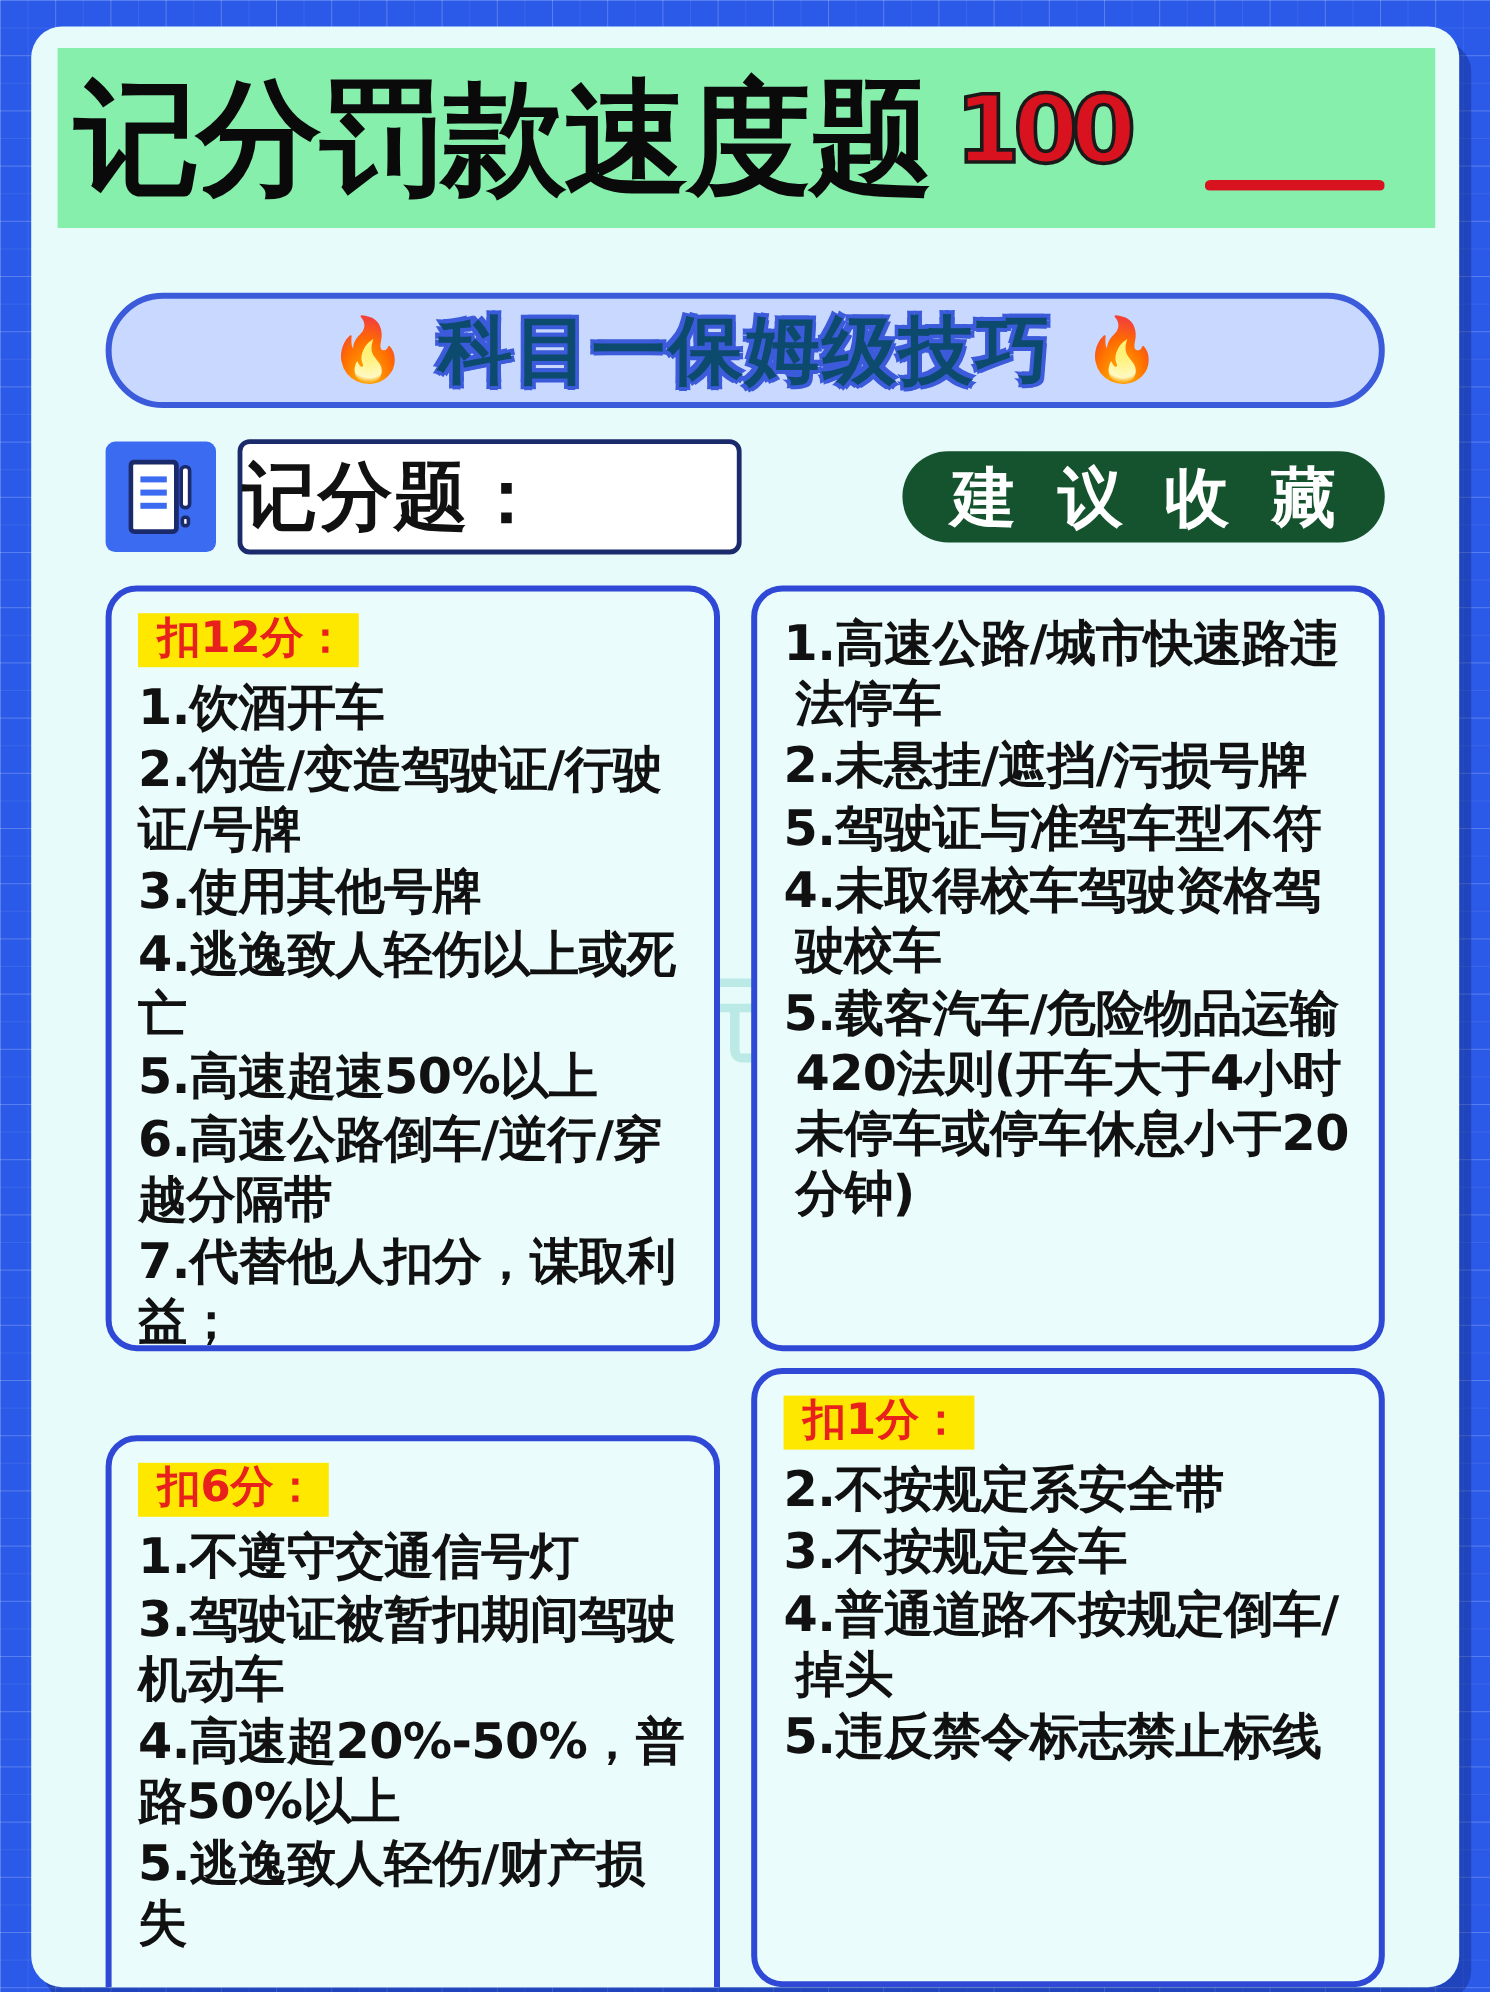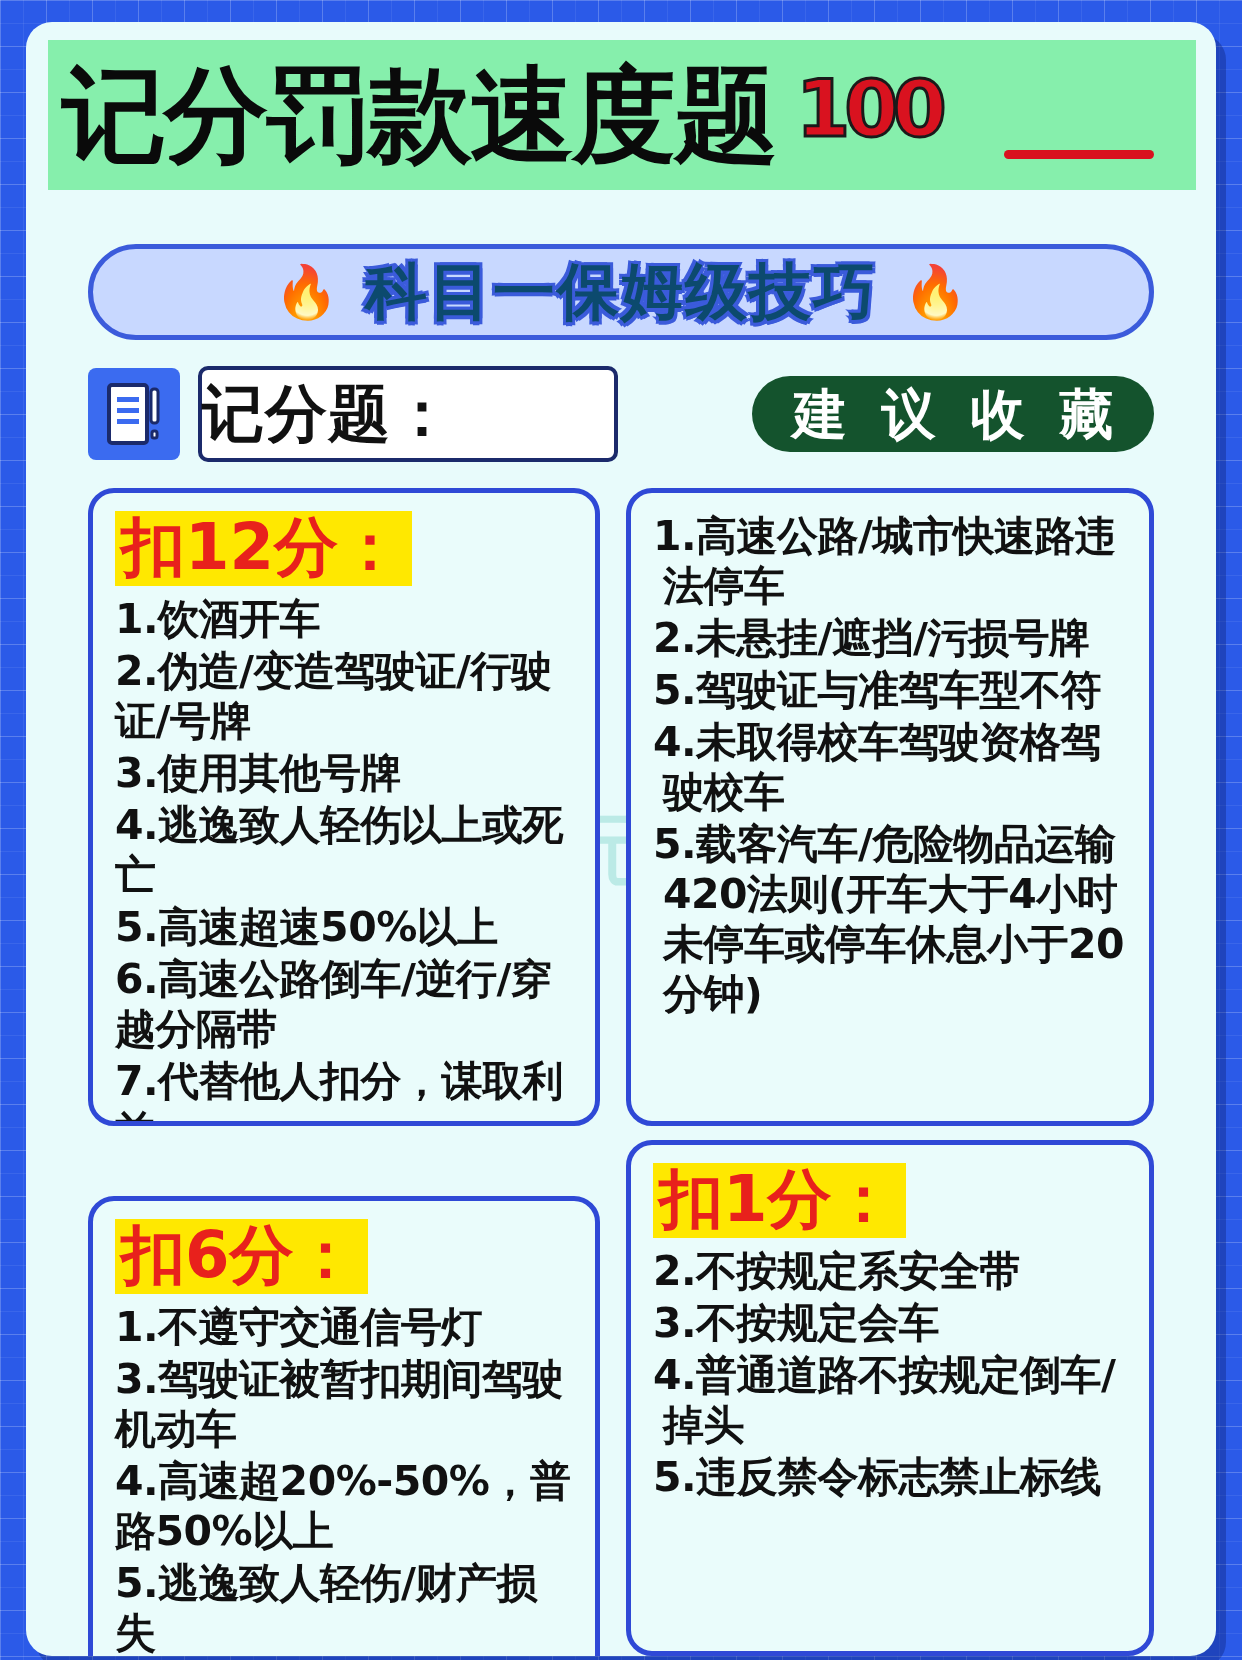--- a/index.html
+++ b/index.html
@@ -229,25 +229,25 @@
     overflow: hidden;
   }
   #box-12 { left: 62px;  top: 466px;  width: 512px; height: 638px; }
   #box-9  { left: 600px; top: 466px;  width: 528px; height: 638px; }
   #box-6  { left: 62px;  top: 1174px; width: 512px; height: 516px; }
   #box-1  { left: 600px; top: 1118px; width: 528px; height: 516px; }
 
   .box-title {
     display: inline-block;
     background: #ffe800;
-    font-size: 64px;
+    font-size: 36px;
     font-weight: 900;
     color: #e8211c;
     line-height: 1.08;
-    padding: 2px 10px 4px 6px;
+    padding: 2px 10px 4px 16px;
     letter-spacing: 0px;
     white-space: nowrap;
     margin-bottom: 8px;
   }
   .box-list {
     margin: 0;
     padding: 0;
     list-style: none;
   }
   .box-list li {

